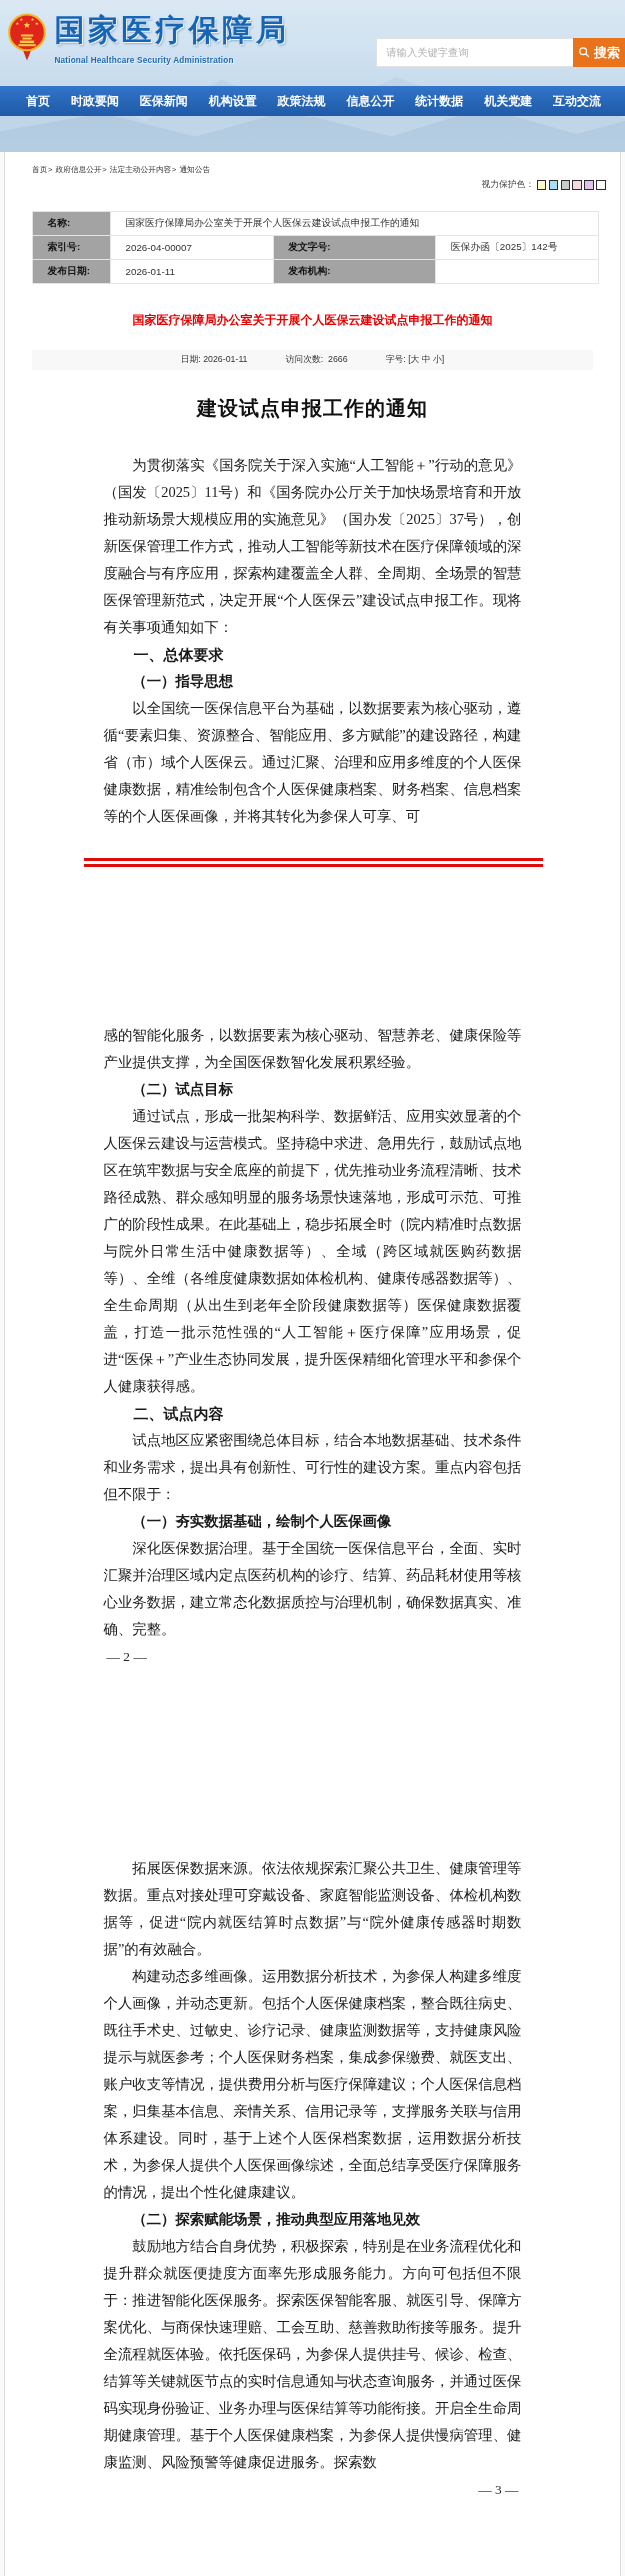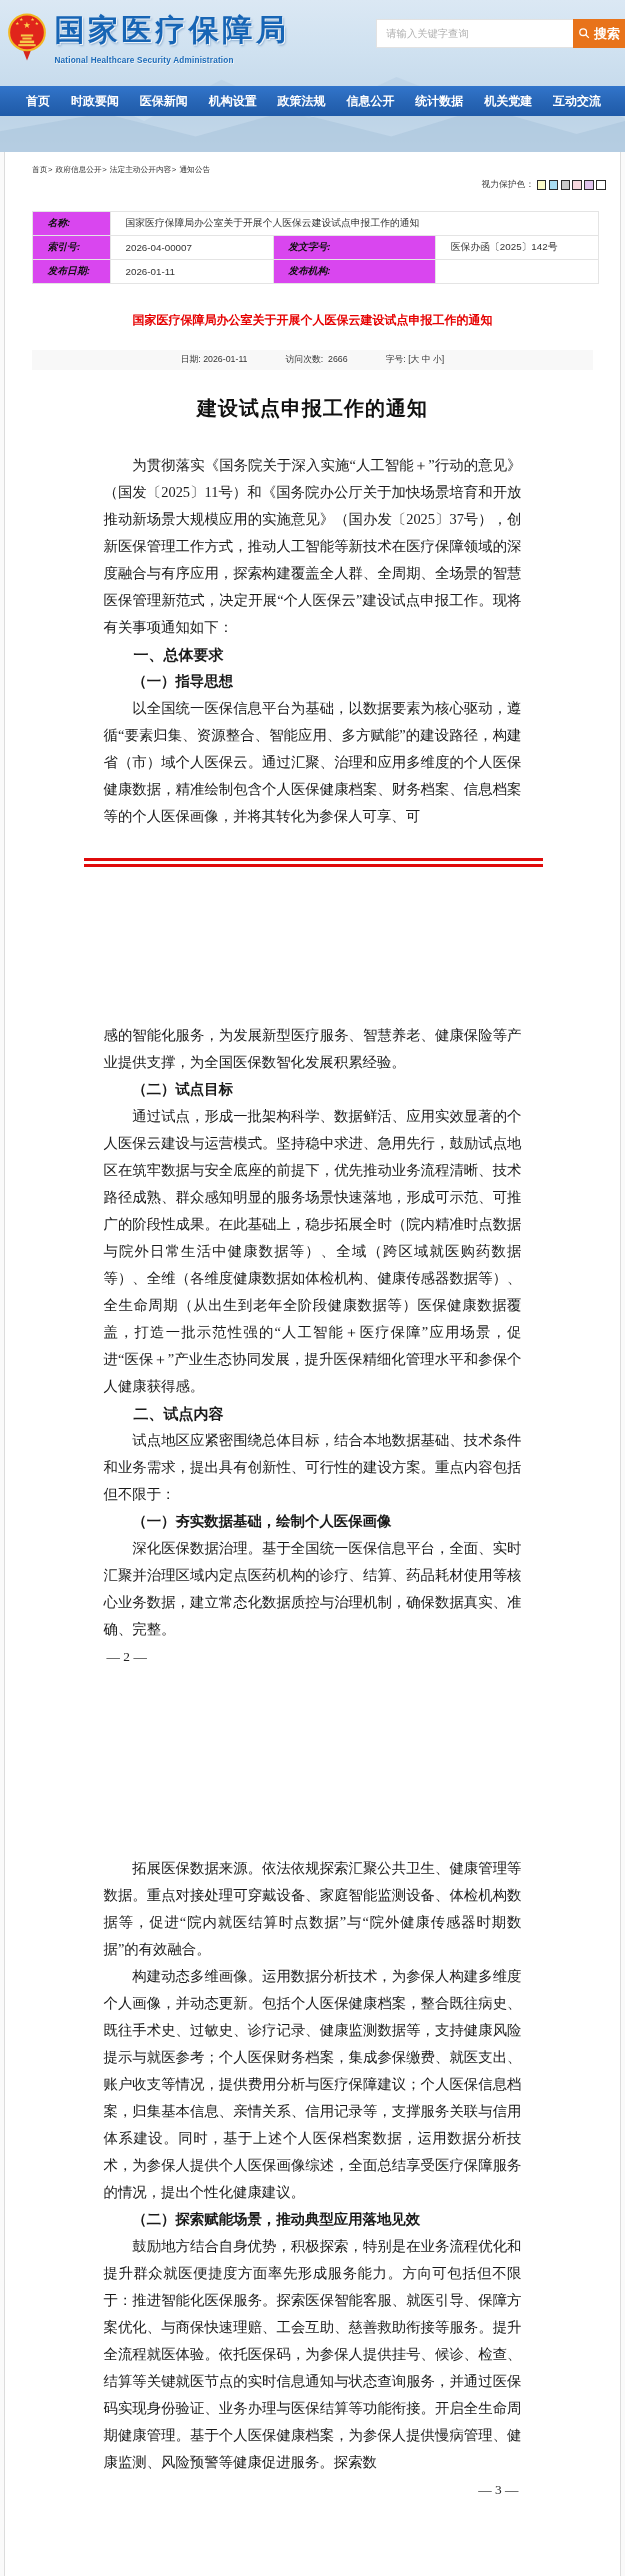--- a/index.html
+++ b/index.html
@@ -9,21 +9,21 @@
   
   .hero { position:relative; width:625px; height:152px;
     background:linear-gradient(180deg,#dbe8f4 0%,#cfe1f0 35%,#c3d8ea 70%,#d8e7f2 100%); overflow:hidden; }
   .mtns { position:absolute; left:0; bottom:0; width:625px; height:93px; }
   .logo-row { position:absolute; left:7.2px; top:13.4px; display:flex; align-items:flex-start; }
   .emblem { width:40px; height:48px; margin-right:7.2px; }
   .site-title { font-size:30px; font-weight:bold; color:#1765b5; letter-spacing:3.6px;
     text-shadow:1px 1px 0 rgba(255,255,255,.85), 1.5px 2.1px 2.1px rgba(20,80,150,.35); line-height:33px; }
   .site-en { font-size:8.2px; font-weight:bold; color:#1b6ab8; margin-top:10px; letter-spacing:0.2px;
     text-shadow:0.5px 0.5px 0 rgba(255,255,255,.8); }
-  .search-wrap { position:absolute; right:0; top:19px; display:flex; height:29px; }
+  .search-wrap { position:absolute; right:0; top:38px; display:flex; height:29px; }
   .search-input { width:197px; height:29px; border:0.5px solid #e2e2e2; border-right:none; background:#fff;
     font-size:10.3px; padding:0 9.3px; color:#555; outline:none; }
   .search-input::placeholder { color:#b0b0b0; }
   .search-btn { width:52px; height:29px; background:#e8731a; border:none; color:#fff; font-size:13px;
     font-weight:bold; display:flex; align-items:center; justify-content:center; gap:3.6px; cursor:pointer; }
   .topnav { position:absolute; left:0; top:86px; width:625px; height:30px;
     background:linear-gradient(180deg,#3275cb 0%,#2765b5 55%,#1f5aa8 100%);
     display:flex; justify-content:space-between; align-items:center; padding:0 24px 0 26px; z-index:5; }
   .nav-item { color:#fff; font-size:12px; font-weight:bold; line-height:30px; text-decoration:none; cursor:pointer; }
 
@@ -32,21 +32,21 @@
   .breadcrumb { padding:13.4px 0 0 27px; font-size:7.7px; color:#333; height:23px; }
   .breadcrumb a { color:#333; text-decoration:none; cursor:pointer; }
   .breadcrumb .sep { margin:0 3.1px 0 0.5px; color:#333; }
   .eyeline { margin-top:4.1px; height:11.3px; text-align:right; padding-right:14.4px; }
   .eyelabel { font-size:8.8px; color:#444; vertical-align:middle; }
   .swatch { display:inline-block; width:9.3px; height:9.3px; border:1px solid #2b2b2b; margin-left:2.6px;
     vertical-align:middle; cursor:pointer; }
 
   .infotable { margin:20.6px 27px 0 27px; width:567px; border-collapse:collapse; table-layout:fixed; }
   .infotable td { border:0.5px solid #e4e4e4; height:24px; font-size:9.8px; padding:2.1px 5.2px 2.1px 14.4px; color:#333; }
-  .infotable td.lab { background:#d946ef; font-weight:bold; color:#111;font-style:italic; }
+  .infotable td.lab { background:#a3a3a3; font-weight:bold; color:#111; }
   .c1 { width:78px; } .c2 { width:181px; } .c3 { width:79px; } .c4 { width:228px; }
 
   .redtitle { margin:29px 31px 0 31px; text-align:center; font-size:12px; font-weight:bold; color:#e60000; line-height:15.5px; }
   .metabar { margin:21.6px 27px 0 27px; height:19.6px; background:#f8f8f8; display:flex; align-items:center;
     justify-content:center; gap:38px; font-size:8.8px; color:#333; }
   .metabar .fs-opts { cursor:pointer; }
 
   
   .docwrap { width:418px; margin:18.5px auto 0 auto; font-family:"Liberation Serif","DejaVu Serif",serif; color:#1a1a1a; }
   .doc-title { font-size:20px; font-weight:bold; text-align:center; line-height:41px; letter-spacing:1px; color:#111; }
@@ -163,21 +163,21 @@
       <div class="docbody" id="docbody">
           <p class="para">为贯彻落实《国务院关于深入实施“人工智能＋”行动的意见》（国发〔2025〕11号）和《国务院办公厅关于加快场景培育和开放 推动新场景大规模应用的实施意见》（国办发〔2025〕37号），创新医保管理工作方式，推动人工智能等新技术在医疗保障领域的深度融合与有序应用，探索构建覆盖全人群、全周期、全场景的智慧医保管理新范式，决定开展“个人医保云”建设试点申报工作。现将有关事项通知如下：</p>
           <p class="h1">一、总体要求</p>
           <p class="h2">（一）指导思想</p>
           <p class="para">以全国统一医保信息平台为基础，以数据要素为核心驱动，遵循“要素归集、资源整合、智能应用、多方赋能”的建设路径，构建省（市）域个人医保云。通过汇聚、治理和应用多维度的个人医保健康数据，精准绘制包含个人医保健康档案、财务档案、信息档案等的个人医保画像，并将其转化为参保人可享、可</p>
           <div class="redline">
             <div class="rl"></div>
             <div class="rl"></div>
           </div>
           <div style="height: 155px;"></div>
-          <p class="cont">感的智能化服务，为发展新型医疗服务、智慧养老、健康保险等产业提供支撑，为全国医保数智化发展积累经验。</p>
+          <p class="cont">感的智能化服务，以数据要素为核心驱动、智慧养老、健康保险等产业提供支撑，为全国医保数智化发展积累经验。</p>
           <p class="h2">（二）试点目标</p>
           <p class="para">通过试点，形成一批架构科学、数据鲜活、应用实效显著的个人医保云建设与运营模式。坚持稳中求进、急用先行，鼓励试点地区在筑牢数据与安全底座的前提下，优先推动业务流程清晰、技术路径成熟、群众感知明显的服务场景快速落地，形成可示范、可推广的阶段性成果。在此基础上，稳步拓展全时（院内精准时点数据与院外日常生活中健康数据等）、全域（跨区域就医购药数据等）、全维（各维度健康数据如体检机构、健康传感器数据等）、全生命周期（从出生到老年全阶段健康数据等）医保健康数据覆盖，打造一批示范性强的“人工智能＋医疗保障”应用场景，促进“医保＋”产业生态协同发展，提升医保精细化管理水平和参保个人健康获得感。</p>
           <p class="h1">二、试点内容</p>
           <p class="para">试点地区应紧密围绕总体目标，结合本地数据基础、技术条件和业务需求，提出具有创新性、可行性的建设方案。重点内容包括但不限于：</p>
           <p class="h2">（一）夯实数据基础，绘制个人医保画像</p>
           <p class="para">深化医保数据治理。基于全国统一医保信息平台，全面、实时汇聚并治理区域内定点医药机构的诊疗、结算、药品耗材使用等核心业务数据，建立常态化数据质控与治理机制，确保数据真实、准确、完整。</p>
           <div class="pagenum left">— 2 —</div>
           <div style="height: 185px;"></div>
           <p class="para">拓展医保数据来源。依法依规探索汇聚公共卫生、健康管理等数据。重点对接处理可穿戴设备、家庭智能监测设备、体检机构数据等，促进“院内就医结算时点数据”与“院外健康传感器时期数据”的有效融合。</p>
           <p class="para">构建动态多维画像。运用数据分析技术，为参保人构建多维度个人画像，并动态更新。包括个人医保健康档案，整合既往病史、既往手术史、过敏史、诊疗记录、健康监测数据等，支持健康风险提示与就医参考；个人医保财务档案，集成参保缴费、就医支出、账户收支等情况，提供费用分析与医疗保障建议；个人医保信息档案，归集基本信息、亲情关系、信用记录等，支撑服务关联与信用体系建设。同时，基于上述个人医保档案数据，运用数据分析技术，为参保人提供个人医保画像综述，全面总结享受医疗保障服务的情况，提出个性化健康建议。</p>

